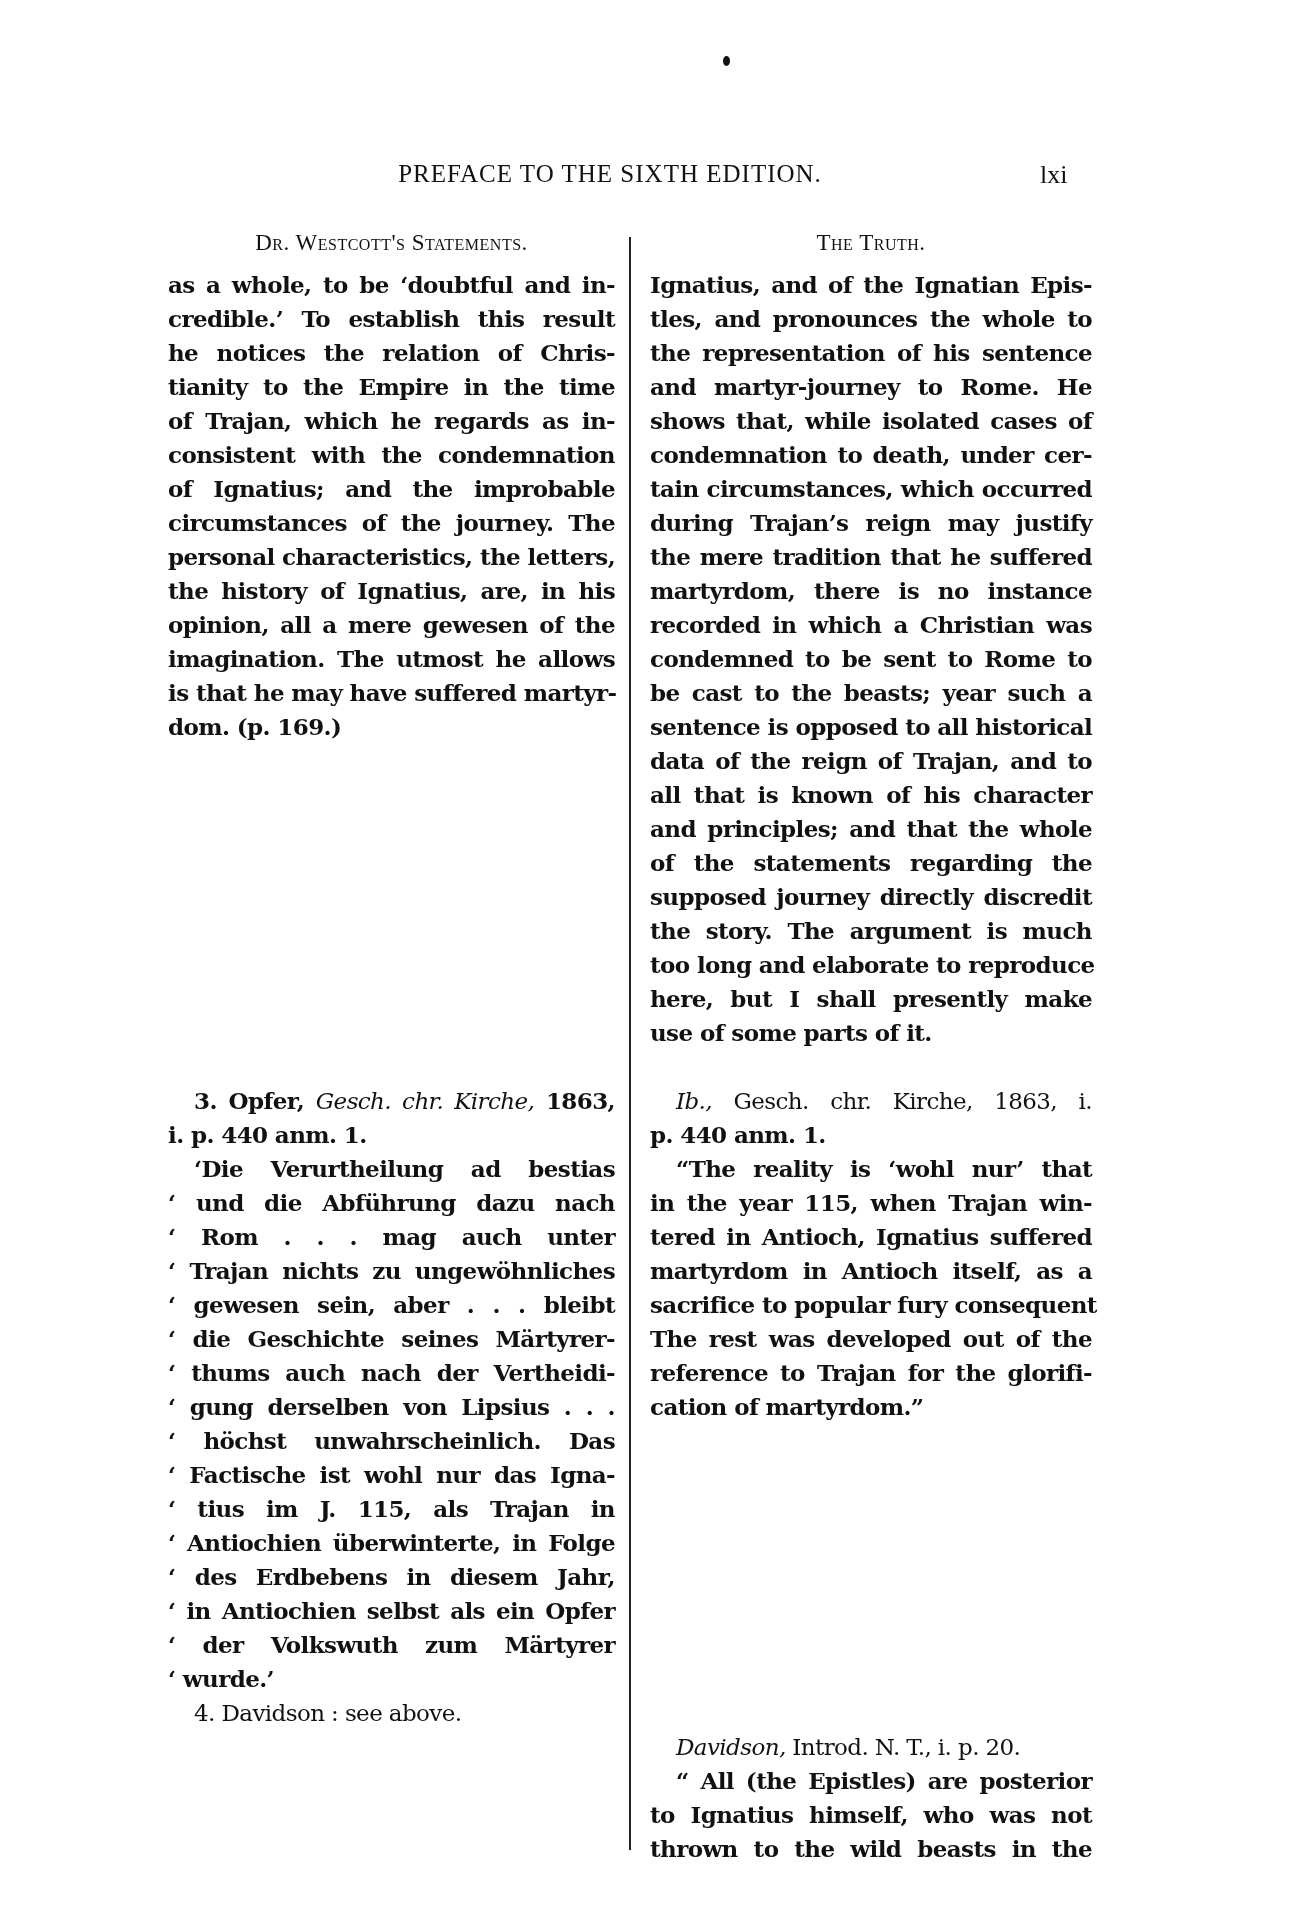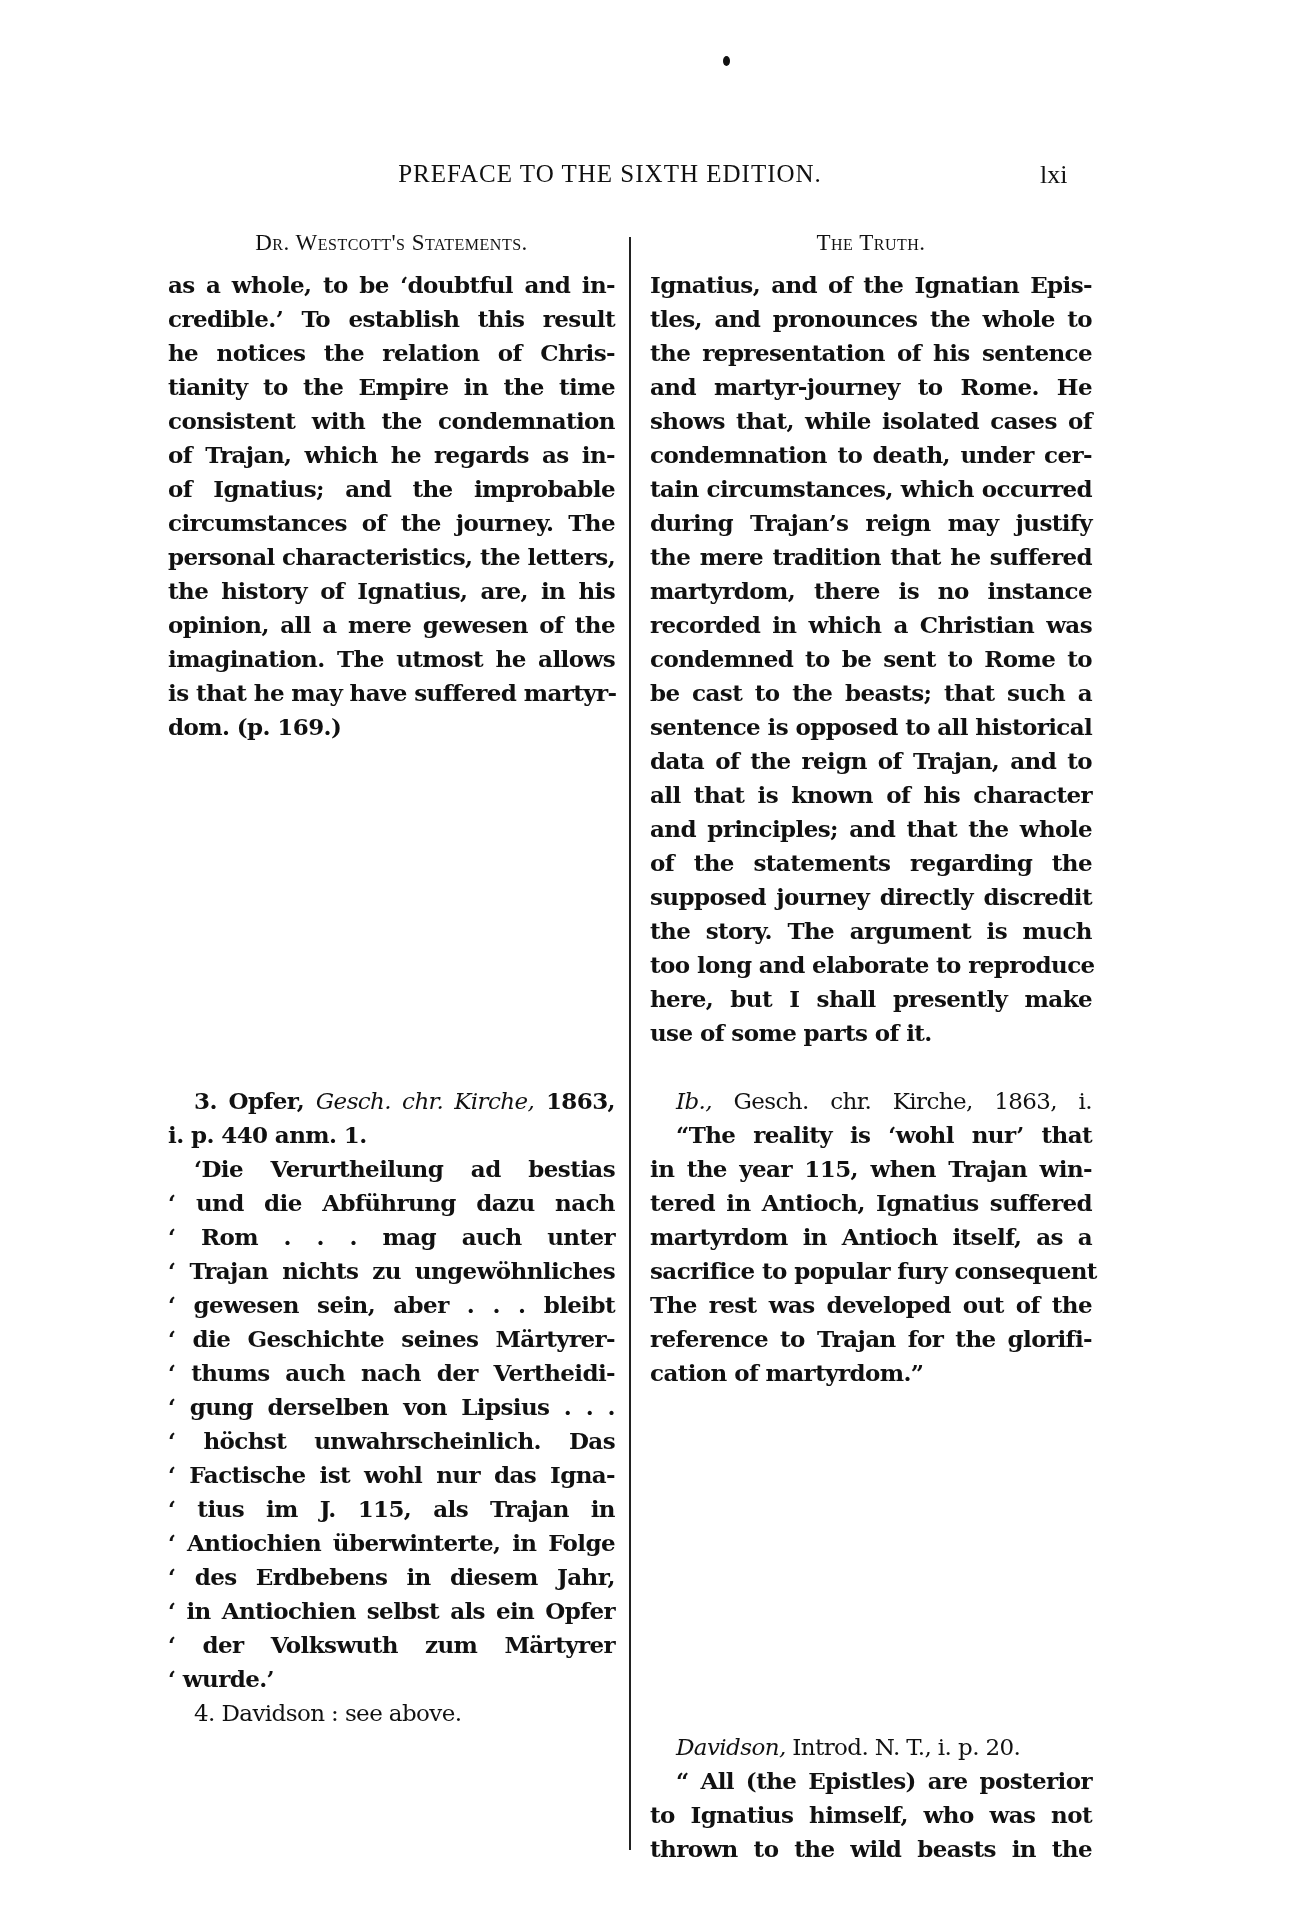--- a/index.html
+++ b/index.html
@@ -58,22 +58,22 @@
 <div class="col-head right">The Truth.</div>
 
 <div class="divider" style="top:237px;height:1613px;"></div>
 
 <div class="col left" style="top:268px;">
   <div id="left-p1">
       <span class="line">as a whole, to be ‘doubtful and in-</span>
       <span class="line">credible.’  To establish this result</span>
       <span class="line">he notices the relation of Chris-</span>
       <span class="line">tianity to the Empire in the time</span>
+      <span class="line">of Trajan, which he regards as in-</span>
       <span class="line">consistent with the condemnation</span>
-      <span class="line">of Trajan, which he regards as in-</span>
       <span class="line">of Ignatius; and the improbable</span>
       <span class="line">circumstances of the journey.  The</span>
       <span class="line">personal characteristics, the letters,</span>
       <span class="line">the history of Ignatius, are, in his</span>
       <span class="line">opinion, all a mere gewesen of the</span>
       <span class="line">imagination.  The utmost he allows</span>
       <span class="line">is that he may have suffered martyr-</span>
       <span class="line last">dom.   (p. 169.)</span>
     </div>
 </div>
@@ -114,39 +114,40 @@
       <span class="line">the representation of his sentence</span>
       <span class="line">and martyr-journey to Rome.  He</span>
       <span class="line">shows that, while isolated cases of</span>
       <span class="line">condemnation to death, under cer-</span>
       <span class="line">tain circumstances, which occurred</span>
       <span class="line">during Trajan’s reign may justify</span>
       <span class="line">the mere tradition that he suffered</span>
       <span class="line">martyrdom, there is no instance</span>
       <span class="line">recorded in which a Christian was</span>
       <span class="line">condemned to be sent to Rome to</span>
-      <span class="line">be cast to the beasts; that such a</span>
+      <span class="line">be cast to the beasts; year such a</span>
       <span class="line">sentence is opposed to all historical</span>
       <span class="line">data of the reign of Trajan, and to</span>
       <span class="line">all that is known of his character</span>
       <span class="line">and principles; and that the whole</span>
       <span class="line">of the statements regarding the</span>
       <span class="line">supposed journey directly discredit</span>
       <span class="line">the story.  The argument is much</span>
       <span class="line">too long and elaborate to reproduce</span>
       <span class="line">here, but I shall presently make</span>
       <span class="line last">use of some parts of it.</span>
     </div>
 </div>
 
 <div class="col right" style="top:1084px;">
   <span class="line indent norm">
     <span class="it">Ib.,</span>
     <span>Gesch. chr. Kirche, 1863, i.</span>
   </span>
+  <span class="line last">p. 440 anm. 1.</span>
   <div id="right-qib">
       <span class="line indent">“The reality is ‘wohl nur’ that</span>
       <span class="line">in the year 115, when Trajan win-</span>
       <span class="line">tered in Antioch, Ignatius suffered</span>
       <span class="line">martyrdom in Antioch itself, as a</span>
       <span class="line">sacrifice to popular fury consequent</span>
       <span class="line">The rest was developed out of the</span>
       <span class="line">reference to Trajan for the glorifi-</span>
       <span class="line last">cation of martyrdom.”</span>
     </div>

